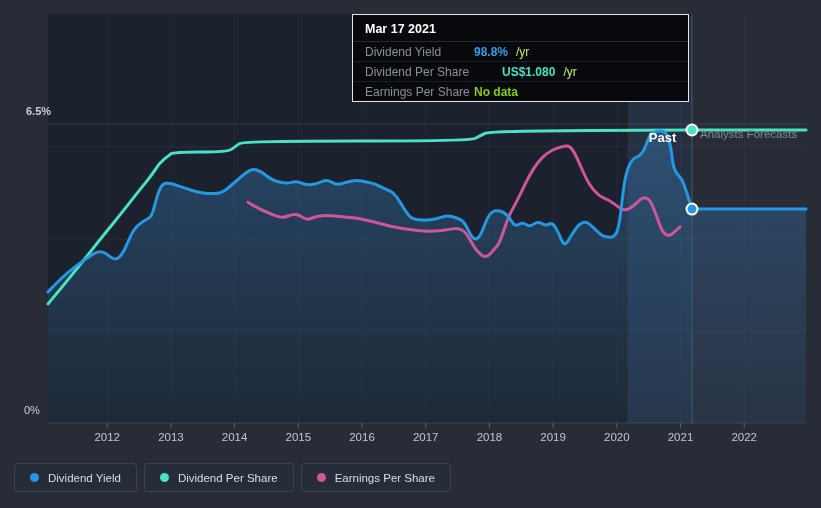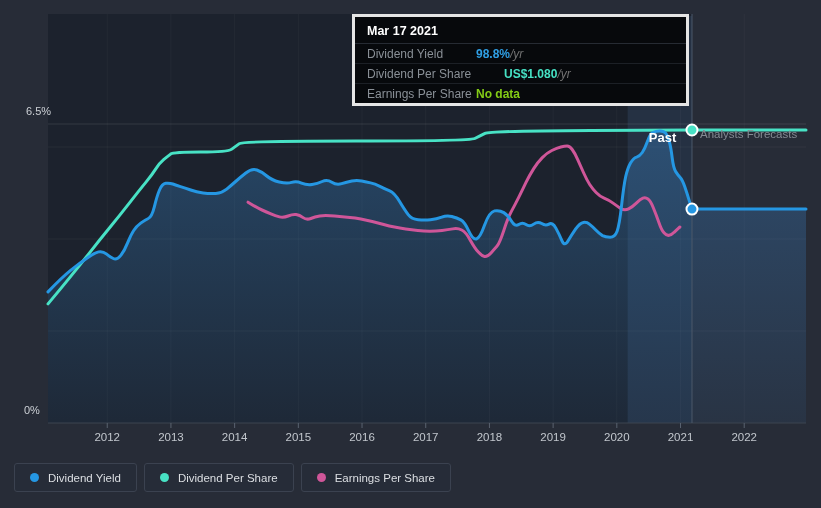--- a/index.html
+++ b/index.html
@@ -4,37 +4,37 @@
 <style>
   html,body{margin:0;padding:0;background:#272c37;}
   .page{position:relative;width:821px;height:508px;background:#272c37;overflow:hidden;
         font-family:"Liberation Sans",sans-serif;-webkit-font-smoothing:antialiased;}
   svg text{font-family:"Liberation Sans",sans-serif;}
 
   .chart-svg{position:absolute;left:0;top:0;}
 
   
   .tooltip{position:absolute;left:352px;top:14px;width:337px;box-sizing:border-box;
-           background:#07090c;border:3px solid #e5e5e5;font-size:12px;z-index:5;}
+           background:#07090c;border:1px solid #e5e5e5;font-size:12px;z-index:5;}
   .tt-title{padding:7px 12px 5px;color:#ffffff;font-weight:bold;font-size:12.5px;
             border-bottom:1px solid #262b33;}
   .tt-row{display:flex;align-items:center;height:19px;padding:0 12px;border-bottom:1px solid #1c2026;}
   .tt-row:last-child{border-bottom:none;}
   .tt-label{width:109px;color:#8a9097;flex:none;}
   .tt-value{font-weight:bold;}
-  .tt-unit{color:#737373;margin-left:0;font-style:italic;}
+  .tt-unit{color:#bef264;margin-left:8px;}
 
   
   .past-label{position:absolute;left:640px;top:130px;width:45px;text-align:center;
               color:#ffffff;font-weight:bold;font-size:13px;z-index:4;}
   .forecast-label{position:absolute;left:700px;top:128px;color:#848b93;font-size:11.5px;z-index:4;}
 
   
   .ylabel{position:absolute;color:#ccd0d5;font-size:11px;z-index:4;}
-  .ylabel.top{left:26px;top:105px;}
+  .ylabel.top{left:26px;top:105px;font-weight:bold;}
   .ylabel.bottom{left:24px;top:404px;}
 
   
   .legend{position:absolute;left:14px;top:463px;display:flex;gap:7px;z-index:4;}
   .legend-item{display:inline-flex;align-items:center;gap:9px;height:29px;box-sizing:border-box;
                padding:0 15px;background:#262c38;border:1px solid #3b4250;border-radius:3px;
                color:#dcdfe3;font-size:11.5px;cursor:pointer;}
   .legend-dot{width:9px;height:9px;border-radius:50%;flex:none;}
 </style>
 </head>

